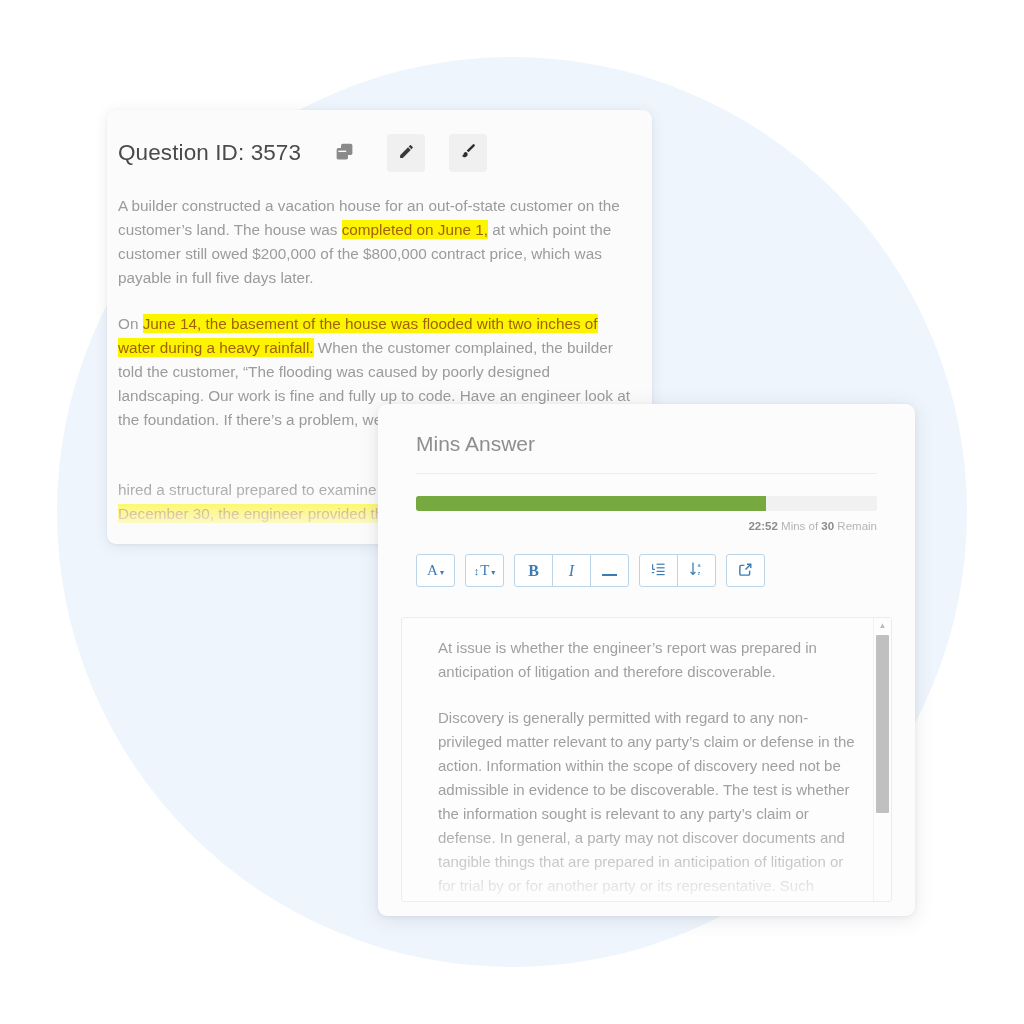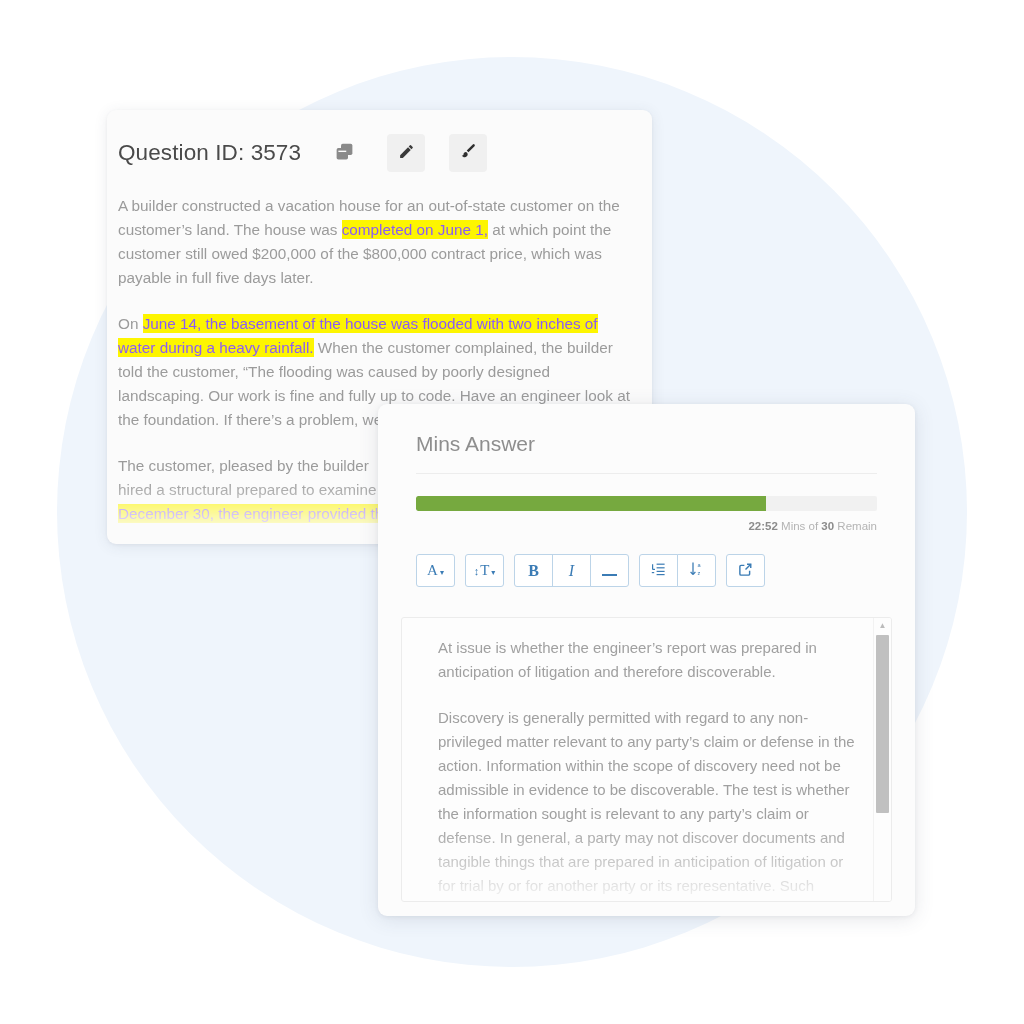--- a/index.html
+++ b/index.html
@@ -74,21 +74,21 @@
 
   .q-body {
     padding: 22px 14px 0 11px;
     font-size: 15.3px;
     line-height: 24px;
     color: #9b9b9b;
   }
   .q-body p { margin: 0 0 22px 0; }
   .hl {
     background: #fdf500;
-    color: #8b5cf6;
+    color: #a16207;
     padding: 1px 0;
     box-decoration-break: clone;
     -webkit-box-decoration-break: clone;
   }
 
   
   .answer-panel {
     position: absolute;
     left: 378px;
     top: 404px;
@@ -275,21 +275,21 @@
 
       <p>
         <span>A builder constructed a vacation house for an out-of-state customer on the customer’s land. The house was </span><span class="hl">completed on June 1,</span><span> at which point the customer still owed $200,000 of the $800,000 contract price, which was payable in full five days later.</span>
       </p>
 
       <p>
         <span>On </span><span class="hl">June 14, the basement of the house was flooded with two inches of water during a heavy rainfall.</span><span> When the customer complained, the builder told the customer, “The flooding was caused by poorly designed landscaping. Our work is fine and fully up to code. Have an engineer look at the foundation. If there’s a problem, we’ll</span>
       </p>
 
       <p>
-        <span>The customer, pleased by the builder</span><br>
+        <br>
         <span>hired a structural prepared to examine</span><br>
         <span class="hl">December 30, the engineer provided the c</span><br>
       </p>
     </div>
 
   </div>
 </div>
 
 <div class="answer-panel">
 

